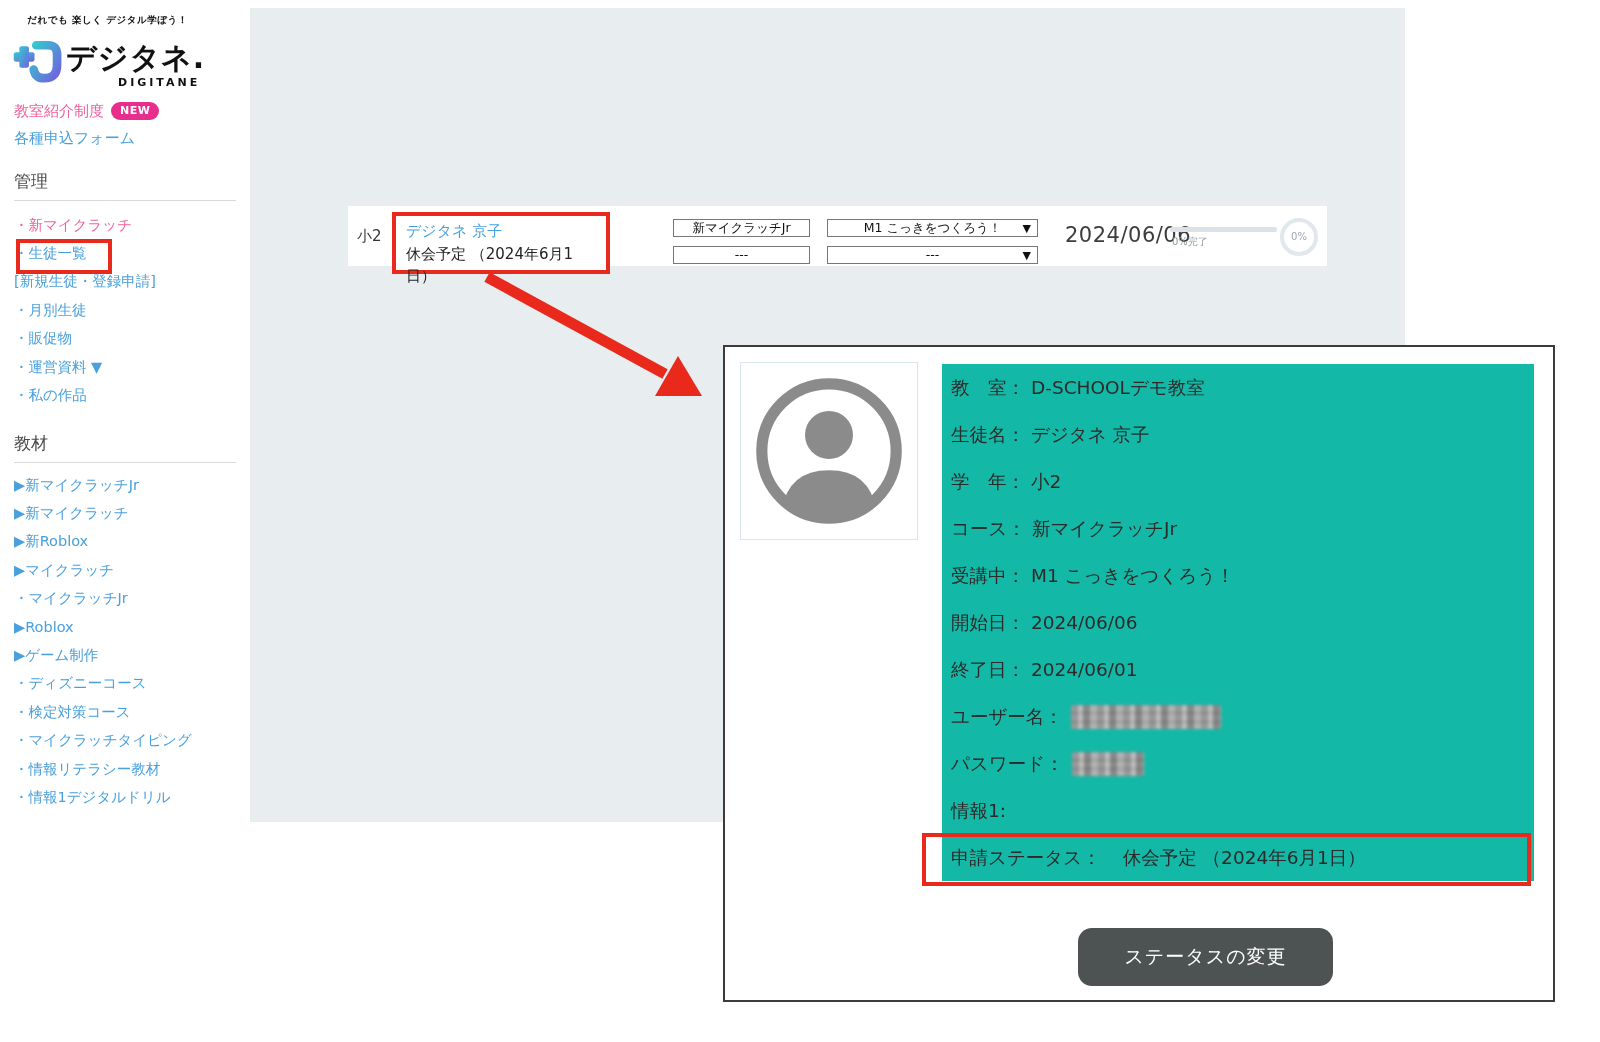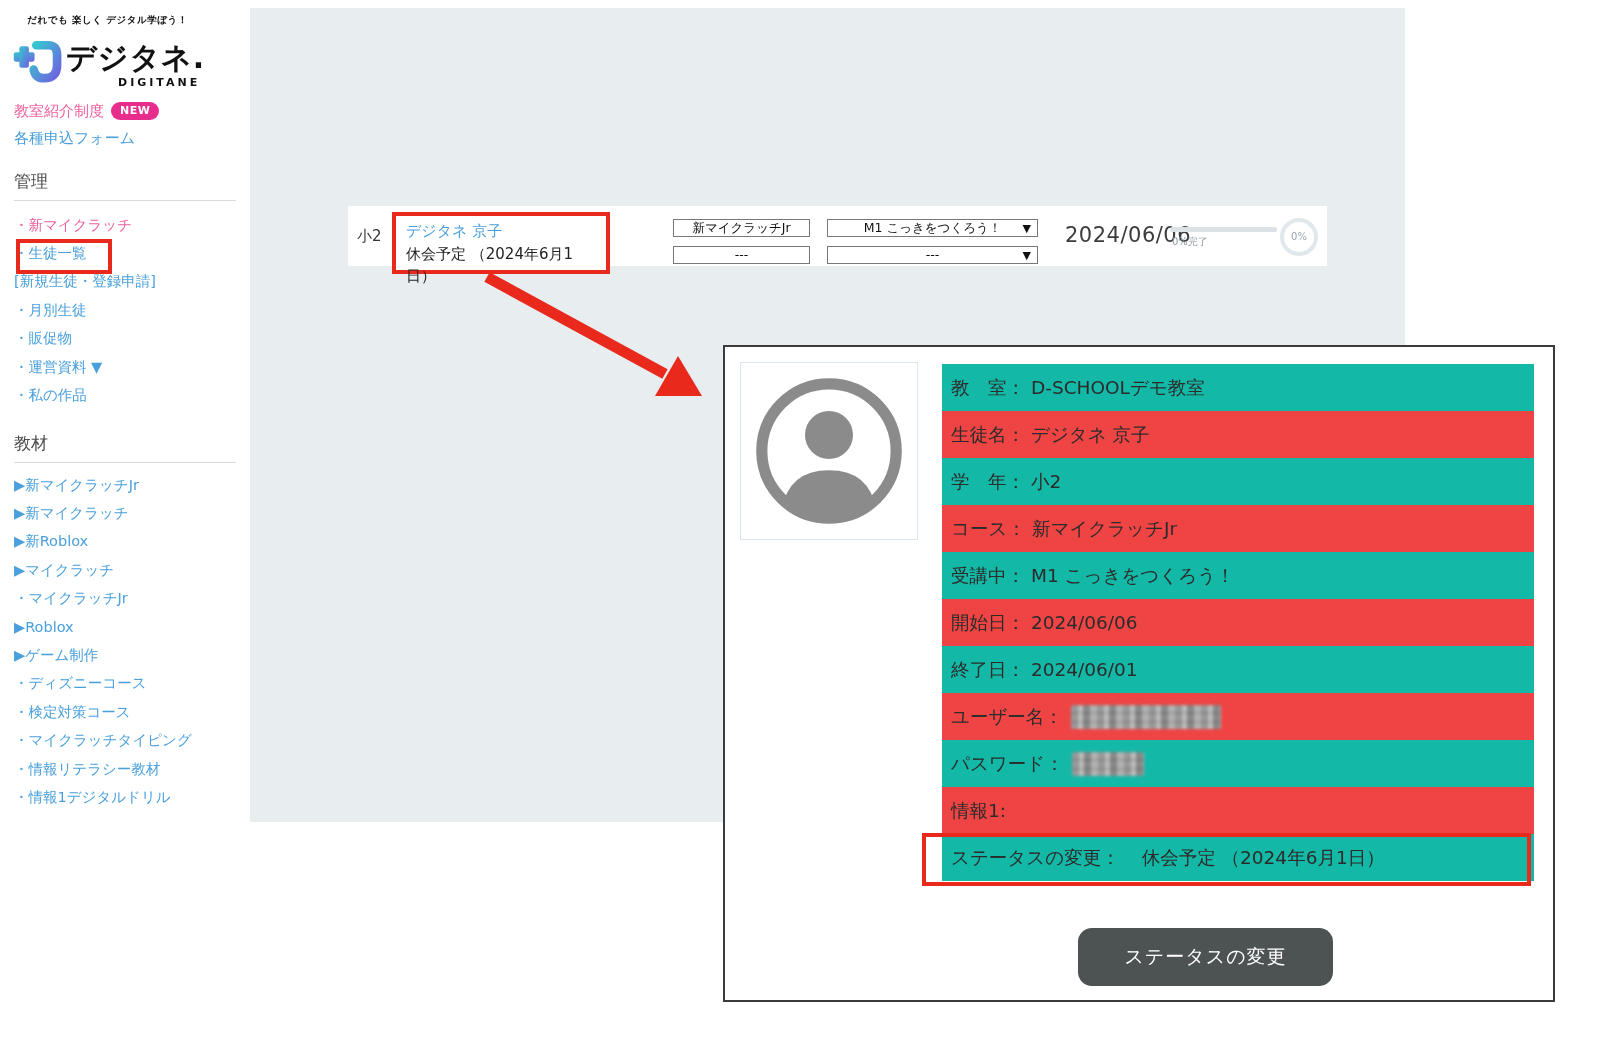--- a/index.html
+++ b/index.html
@@ -58,21 +58,21 @@
     line-height:30px; font-size:10px; color:#9aa6ae; }
 
   
   .detail-panel { position:absolute; left:723px; top:345px; width:832px; height:657px;
     background:#fff; border:2px solid #3b3b3b; }
   .avatar { position:absolute; left:15px; top:15px; width:178px; height:178px;
     border:1px solid #d9e6ee; background:#fff; display:flex; align-items:center;
     justify-content:center; }
   .panel-rows { position:absolute; left:217px; top:17px; width:592px; }
   .panel-row { height:47px; display:flex; align-items:center; padding-left:9px;
-    font-size:18.5px; color:#2b2b2b; background:#ef4444; }
+    font-size:18.5px; color:#2b2b2b; background:#14b8a6; }
   .panel-row.shaded { background:#14b8a6; }
   .row-label { min-width:74px; margin-right:6px; white-space:pre; }
   .row-value { white-space:pre; }
   .panel-row.highlighted .row-value { margin-left:16px; }
   .blur-box { display:none; height:24px; border-radius:2px; margin-left:2px;
     background:repeating-linear-gradient(90deg,#bdbdbd 0 7px,#e9e9e9 7px 12px,#a9a9a9 12px 19px,#dcdcdc 19px 26px),
                repeating-linear-gradient(0deg,#cfcfcf 0 5px,#bfbfbf 5px 9px);
     background-blend-mode:multiply; filter:blur(1.6px); }
   .panel-row.blurred .blur-box { display:inline-block; }
   .panel-row:nth-child(8) .blur-box { width:150px; }
@@ -282,21 +282,21 @@
           <span class="row-label">パスワード：</span>
           <span class="row-value"></span>
           <span class="blur-box"></span>
         </div>
         <div class="panel-row">
           <span class="row-label">情報1:</span>
           <span class="row-value"></span>
 
         </div>
         <div class="panel-row highlighted shaded">
-          <span class="row-label">ステータスの変更：</span>
+          <span class="row-label">申請ステータス：</span>
           <span class="row-value">休会予定 （2024年6月1日）</span>
 
         </div>
     </div>
 
     <div class="status-redbox"></div>
 
     <button class="status-button">ステータスの変更</button>
   </div>
 

